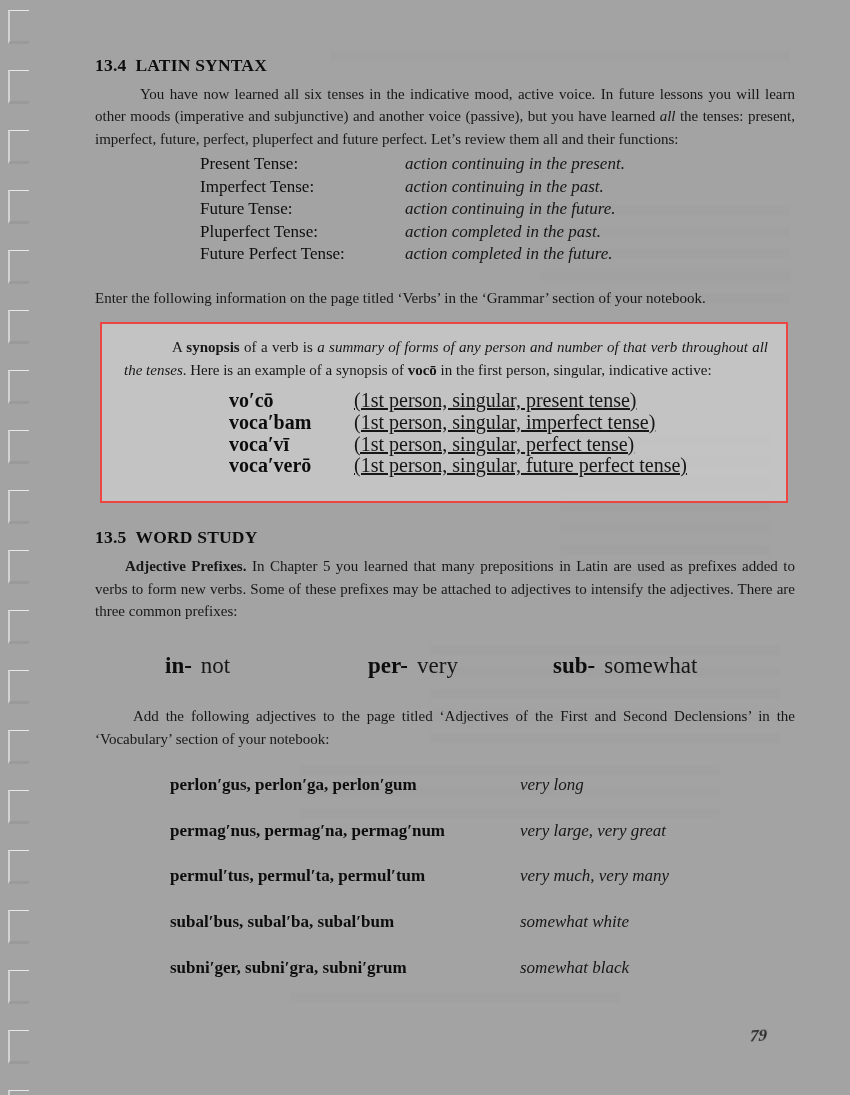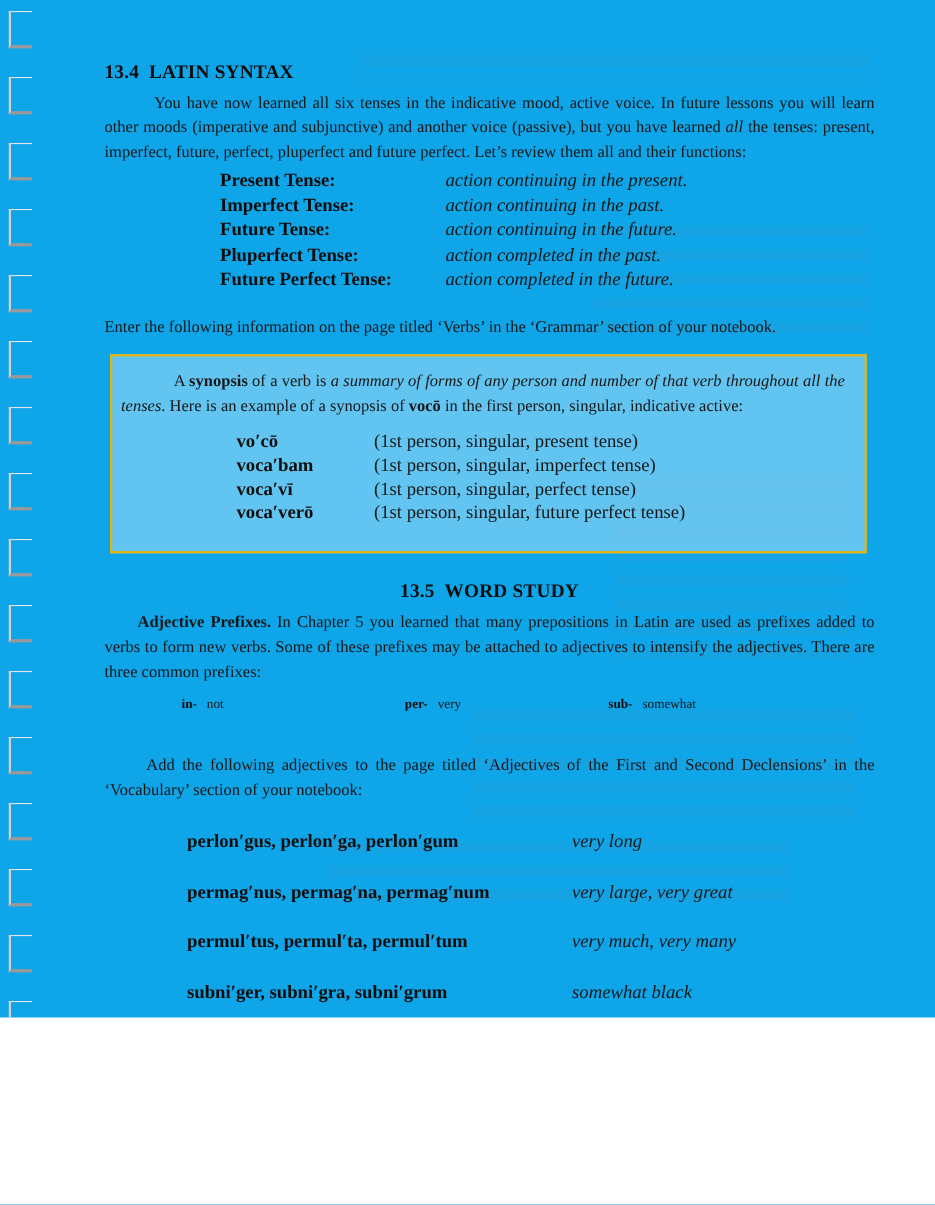--- a/index.html
+++ b/index.html
@@ -1,19 +1,19 @@
 <!DOCTYPE html>
 <html><head>
 <meta charset="utf-8">
 <style>
   html,body{margin:0;padding:0;}
   body{width:850px;height:1095px;background:#ffffff;}
   .page{
-    position:relative;width:850px;height:925px;overflow:hidden;
-    background:#0ea5e9;
+    position:relative;width:850px;height:1095px;overflow:hidden;
+    background:#a3a3a3;
     font-family:"Liberation Serif","DejaVu Serif",serif;
     color:#171717;
   }
   
   .marks{position:absolute;left:8px;top:10px;display:flex;flex-direction:column;gap:26px;}
   .mark{
     width:19px;height:30px;
     border-left:2px solid #d2d2d2;
     border-top:1px solid #e6e6e6;
     border-bottom:3px solid #9a9a9a;
@@ -31,35 +31,35 @@
   h2.sec{font-size:17.5px;font-weight:bold;margin:0;color:#0d0d0d;letter-spacing:.2px;}
   h2.sec .sec-num{margin-right:9px;}
   p.body{font-size:15px;line-height:22.4px;margin:0;text-align:justify;}
   .ind45{text-indent:45px;}
   .ind30{text-indent:30px;}
   .ind38{text-indent:38px;}
   .ind48{text-indent:48px;}
   
   .tense-list{margin:3px 0 0 105px;}
   .tense-row{font-size:17px;line-height:22.5px;white-space:nowrap;}
-  .tense-label{display:inline-block;width:205px;font-weight:bold;color:#0d0d0d;}
+  .tense-label{display:inline-block;width:205px;font-weight:normal;color:#0d0d0d;}
   .tense-desc{font-style:italic;}
   .tense-desc b{font-weight:normal;}
   
   .synopsis-box{
     margin:13px 0 0 5px;width:688px;box-sizing:border-box;
-    border:2px solid #eab308;
-    padding:12px 18px 24px 8px;
+    border:2px solid #ef4444;
+    padding:12px 18px 24px 22px;
     background:rgba(255,255,255,.35);
   }
   .syn-list{margin:9px 0 0 105px;}
-  .syn-row{font-size:17px;line-height:21.8px;white-space:nowrap;}
+  .syn-row{font-size:20px;line-height:21.8px;white-space:nowrap;text-decoration:underline;}
   .syn-latin{display:inline-block;width:125px;font-weight:bold;color:#0d0d0d;}
   
-  .prefix-row{position:relative;height:24px;margin-top:11px;font-size:12px;}
+  .prefix-row{position:relative;height:24px;margin-top:31px;font-size:23px;}
   .prefix-item{position:absolute;top:0;white-space:nowrap;}
   .prefix-item .pfx{font-weight:bold;color:#0d0d0d;margin-right:9px;}
   .p1{left:70px;} .p2{left:273px;} .p3{left:458px;}
   .adj-list{margin:4px 0 0 75px;}
   .adj-row{font-size:17px;line-height:21.6px;white-space:nowrap;margin-top:24px;}
   .adj-latin{display:inline-block;width:350px;font-weight:bold;color:#0d0d0d;}
   .adj-gloss{font-style:italic;}
   
   .page-num{
     position:absolute;left:750px;top:1026px;
@@ -131,35 +131,36 @@
     <div class="synopsis-box">
       <p class="body ind48"><span>A </span><b>synopsis</b><span> of a verb is </span><i>a summary of forms of any person and number of that verb throughout all the tenses</i><span>.  Here is an example of a synopsis of </span><b>vocō</b><span> in the first person, singular, indicative active:</span></p>
       <div class="syn-list">
         <div class="syn-row"><span class="syn-latin">vo′cō</span><span>(1st person, singular, present tense)</span></div>
         <div class="syn-row"><span class="syn-latin">voca′bam</span><span>(1st person, singular, imperfect tense)</span></div>
         <div class="syn-row"><span class="syn-latin">voca′vī</span><span>(1st person, singular, perfect tense)</span></div>
         <div class="syn-row"><span class="syn-latin">voca′verō</span><span>(1st person, singular, future perfect tense)</span></div>
       </div>
     </div>
 
-    <h2 class="sec" style="margin-top:24px;text-align:center;"><span class="sec-num">13.5</span><span>WORD STUDY</span></h2>
+    <h2 class="sec" style="margin-top:24px;"><span class="sec-num">13.5</span><span>WORD STUDY</span></h2>
 
     <p class="body ind30" style="margin-top:7px;"><b>Adjective Prefixes.</b><span>  In Chapter 5 you learned that many prepositions in Latin are used as prefixes added to verbs to form new verbs.  Some of these prefixes may be attached to adjectives to intensify the adjectives.  There are three common prefixes:</span></p>
 
     <div class="prefix-row">
       <span class="prefix-item p1"><span class="pfx">in-</span><span>not</span></span>
       <span class="prefix-item p2"><span class="pfx">per-</span><span>very</span></span>
       <span class="prefix-item p3"><span class="pfx">sub-</span><span>somewhat</span></span>
     </div>
 
     <p class="body ind38" style="margin-top:28px;">Add the following adjectives to the page titled ‘Adjectives of the First and Second Declensions’ in the ‘Vocabulary’ section of your notebook:</p>
 
     <div class="adj-list">
       <div class="adj-row"><span class="adj-latin">perlon′gus, perlon′ga, perlon′gum</span><span class="adj-gloss">very long</span></div>
       <div class="adj-row"><span class="adj-latin">permag′nus, permag′na, permag′num</span><span class="adj-gloss">very large, very great</span></div>
       <div class="adj-row"><span class="adj-latin">permul′tus, permul′ta, permul′tum</span><span class="adj-gloss">very much, very many</span></div>
+      <div class="adj-row"><span class="adj-latin">subal′bus, subal′ba, subal′bum</span><span class="adj-gloss">somewhat white</span></div>
       <div class="adj-row"><span class="adj-latin">subni′ger, subni′gra, subni′grum</span><span class="adj-gloss">somewhat black</span></div>
     </div>
 
   </div>
 
   <div class="page-num">79</div>
 </div>
 
 </body></html>

